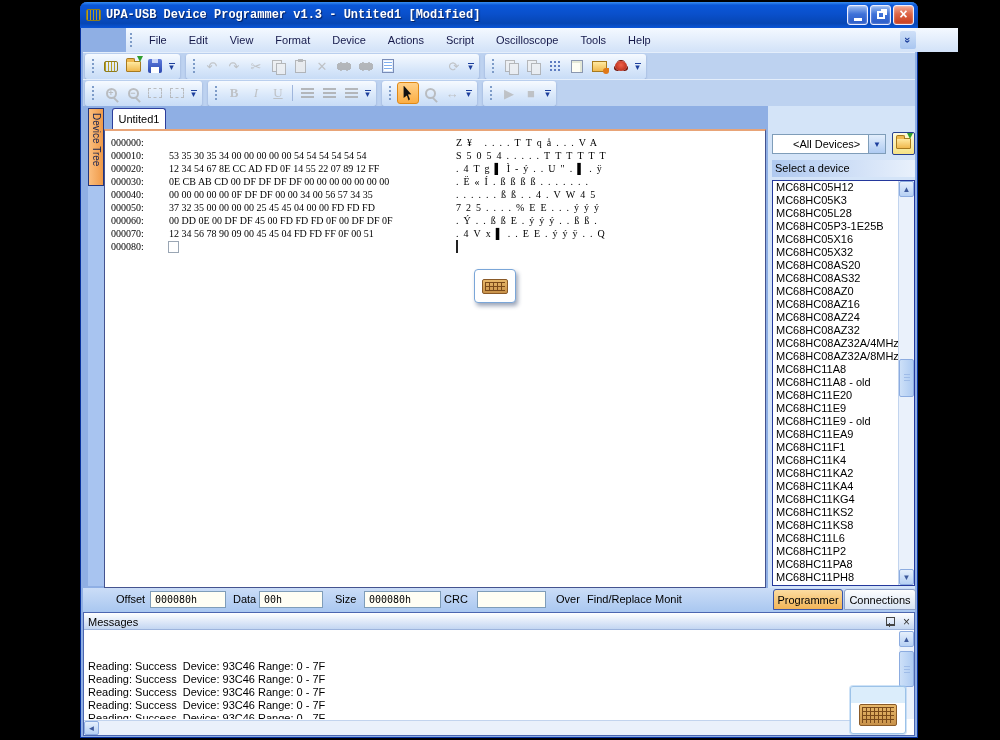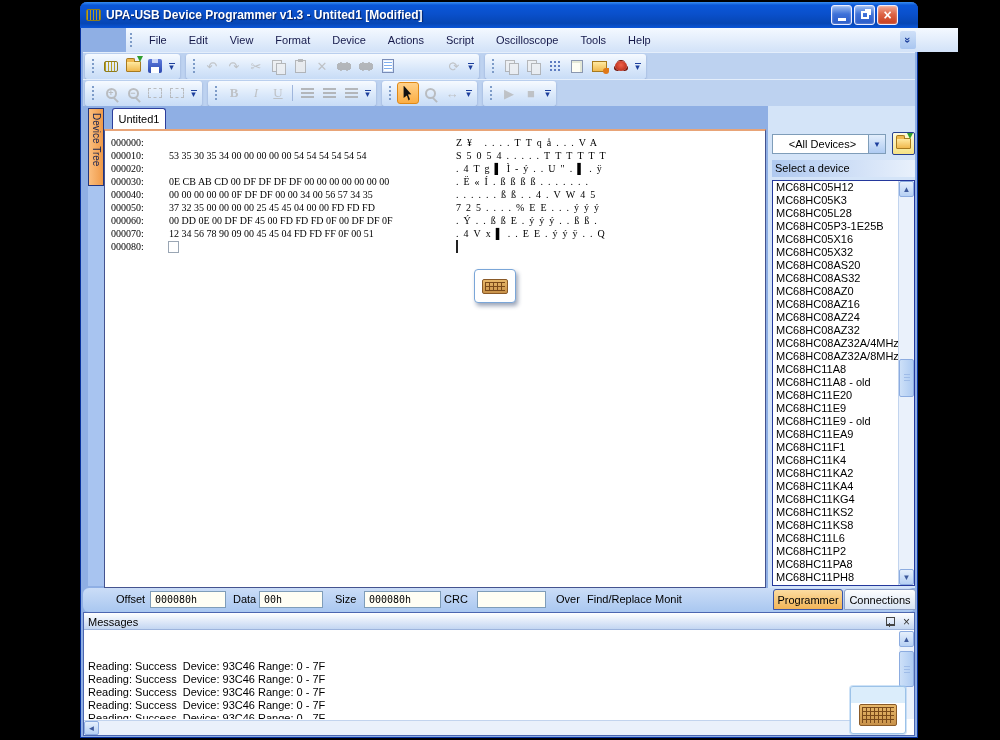--- a/index.html
+++ b/index.html
@@ -5,21 +5,21 @@
   html,body{margin:0;padding:0;background:#000;}
   *{box-sizing:border-box;}
   .stage{position:relative;width:1000px;height:740px;background:#000;overflow:hidden;
          font-family:"Liberation Sans",sans-serif;color:#000;}
   .window{position:absolute;left:80px;top:2px;width:838px;height:736px;
           background:#8FAFE4;border-radius:7px 7px 0 0;
           box-shadow:0 0 0 1px #06309c inset;}
   
   .titlebar{position:absolute;left:0;top:0;width:838px;height:26px;border-radius:7px 7px 0 0;
     background:linear-gradient(180deg,#388EF0 0%,#0A57D8 12%,#0A50CC 45%,#0646B4 82%,#0A55D8 100%);
-    display:flex;align-items:center;padding:0 20px 0 6px;}
+    display:flex;align-items:center;padding:0 4px 0 6px;font-family:Liberation Mono, monospace;}
   .app-icon{width:15px;height:12px;background:linear-gradient(#F8EE6E,#D9C12F);
     border:1px solid #8F7D1C;border-radius:2px;margin-right:5px;
     background-image:repeating-linear-gradient(to right,#b89e20 0 1px,transparent 1px 3px);}
   .title-text{color:#fff;font-weight:bold;font-size:12px;text-shadow:1px 1px 1px rgba(0,0,30,.6);flex:1;
     white-space:nowrap;overflow:hidden;}
   .win-btns{display:flex;gap:2px;}
   .wbtn{width:21px;height:20px;border-radius:3px;border:1px solid #eef;
     background:linear-gradient(#9CBCF0,#3E71D8 45%,#2A5BC8);
     display:flex;align-items:center;justify-content:center;box-shadow:inset 0 0 2px rgba(255,255,255,.6);}
   .wbtn.close{background:linear-gradient(#F2A893,#DD6547 45%,#C83C1C);}
@@ -108,42 +108,42 @@
   .asciicol{position:absolute;left:345px;letter-spacing:5px;}
   .byte-box{position:absolute;left:63px;top:110px;width:11px;height:12px;border:1px solid #9aa6b4;}
   .caret{position:absolute;left:351px;top:109px;width:2px;height:13px;background:#222;}
   .kbd-float{position:absolute;left:369px;top:138px;width:42px;height:34px;background:#fff;
     border:1px solid #7AA6D8;border-radius:4px;box-shadow:2px 3px 4px rgba(40,60,100,.45);
     display:flex;align-items:center;justify-content:center;}
   
   .right-panel{position:absolute;left:685px;top:0;width:147px;height:482px;background:#D4E4F8;}
   .combo{position:absolute;left:4px;top:28px;width:114px;height:20px;background:#fff;border:1px solid #7F9DB9;
     font-size:11px;display:flex;align-items:center;}
-  .combo .val{flex:1;padding-left:4px;white-space:nowrap;overflow:hidden;text-align:center;}
+  .combo .val{flex:1;padding-left:20px;white-space:nowrap;overflow:hidden;}
   .combo-btn{width:17px;height:18px;background:linear-gradient(#E3EEFC,#AECBF2);border-left:1px solid #7F9DB9;
     color:#1C3E9C;font-size:8px;display:flex;align-items:center;justify-content:center;}
   .folder-btn{position:absolute;left:124px;top:26px;width:23px;height:23px;border:1px solid #28418F;border-radius:2px;
     background:linear-gradient(#FFFBDE,#F6E284);display:flex;align-items:center;justify-content:center;}
   .dev-label{position:absolute;left:4px;top:54px;width:143px;height:17px;
     background:linear-gradient(90deg,#AFC9F0,#E9F1FC);font-size:11px;padding:2px 0 0 3px;}
   .dev-list{position:absolute;left:4px;top:74px;width:143px;height:406px;background:#fff;
     border:1px solid #24389C;overflow:hidden;}
   .dev-items{position:absolute;left:0;top:0;right:16px;bottom:0;font-size:11px;line-height:13px;}
   .dev-item{padding-left:3px;white-space:nowrap;}
   .scrollbar-v{position:absolute;right:0;top:0;bottom:0;width:16px;background:#EAF1FB;border-left:1px solid #C2D4EE;}
   .sbtn{position:absolute;left:0;width:15px;height:16px;background:linear-gradient(#E6F0FC,#B6D0F4);
     border:1px solid #8CACE0;border-radius:2px;color:#3E5A9C;font-size:8px;
     display:flex;align-items:center;justify-content:center;}
   .sthumb{position:absolute;left:0;width:15px;background:linear-gradient(90deg,#CDE0F8,#AECBF2);
     border:1px solid #8CACE0;border-radius:2px;}
   .sthumb::after{content:"";position:absolute;left:4px;top:40%;width:6px;height:7px;
     background:repeating-linear-gradient(to bottom,#9FBCE8 0 1px,transparent 1px 3px);}
   
   .status-strip{position:absolute;left:3px;top:586px;width:832px;height:24px;
-    background:linear-gradient(#CBDDF7,#A9C7F0);font-size:11px;border-radius:6px;}
+    background:linear-gradient(#CBDDF7,#A9C7F0);font-size:11px;}
   .sl{position:absolute;top:5px;}
   .sfield{position:absolute;top:3px;height:17px;background:#FFFEF4;border:1px solid #7F9DB9;
     font-family:"DejaVu Sans Mono",monospace;font-size:10px;padding:2px 0 0 4px;}
   .ptab{position:absolute;top:1px;height:21px;border:1px solid #3A54A8;border-radius:3px 3px 0 0;
     font-size:11px;display:flex;align-items:center;justify-content:center;}
   .ptab.active{background:linear-gradient(#FCDCA0,#F2B558);}
   .ptab.idle{background:linear-gradient(#FDFEFF,#D8E4F4);border-color:#8CA0C8;}
   
   .messages{position:absolute;left:3px;top:610px;width:832px;height:124px;background:#fff;
     border:1px solid #4C66B0;}
@@ -370,20 +370,21 @@
           </div>
 
           <div class="hexrow">
             <span class="addr">000010:</span>
             <span class="hexcol">53 35 30 35 34 00 00 00 00 00 54 54 54 54 54 54</span>
             <span class="asciicol">S5054.....TTTTTT</span>
           </div>
 
           <div class="hexrow">
             <span class="addr">000020:</span>
+            <span class="hexcol">12 34 54 67 8E CC AD FD 0F 14 55 22 07 89 12 FF</span>
             <span class="asciicol">.4Tg▌Ì-ý..U".▌.ÿ</span>
           </div>
 
           <div class="hexrow">
             <span class="addr">000030:</span>
             <span class="hexcol">0E CB AB CD 00 DF DF DF DF 00 00 00 00 00 00 00</span>
             <span class="asciicol">.Ë«Í.ßßßß.......</span>
           </div>
 
           <div class="hexrow">

